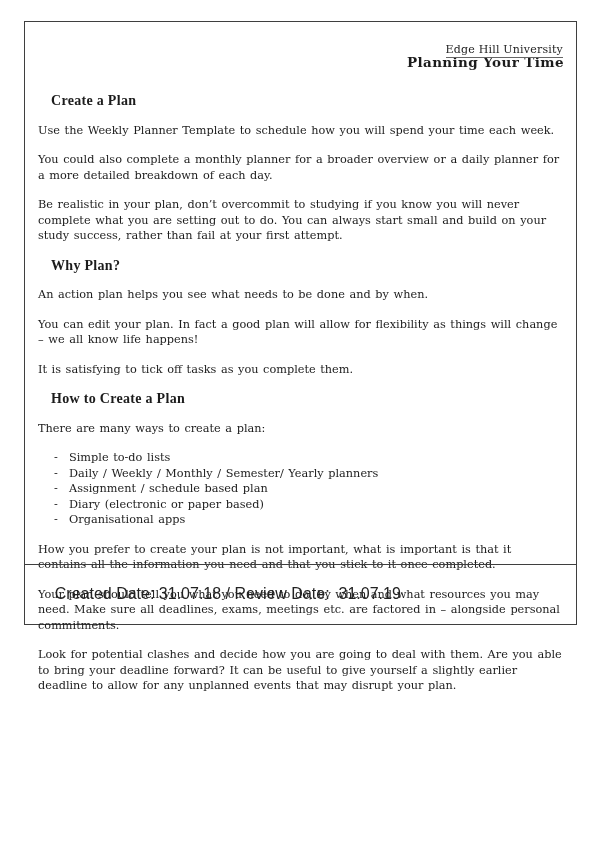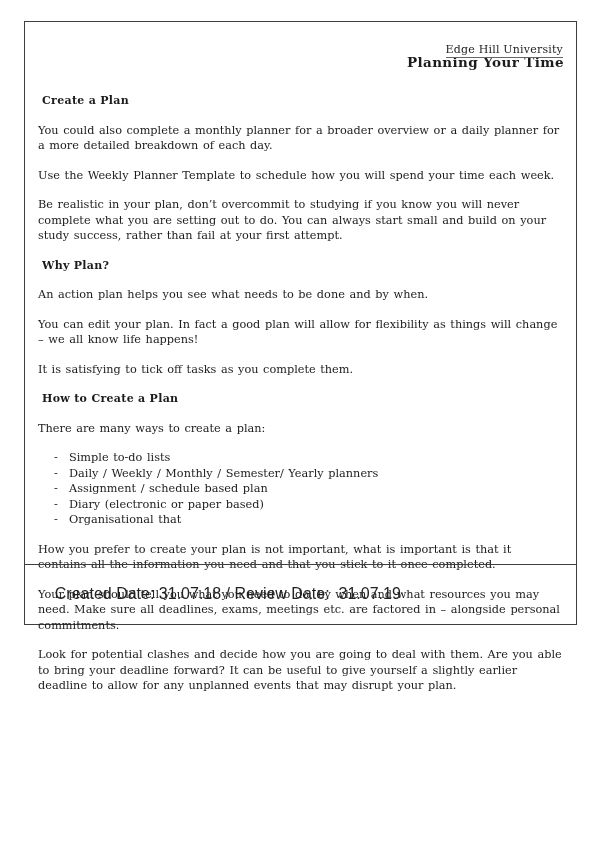--- a/index.html
+++ b/index.html
@@ -40,25 +40,26 @@
   }
   h1.doc-title {
     font-size: 13.5px;
     font-weight: bold;
     letter-spacing: 0.4px;
     line-height: 17px;
     margin: 0 0 22px 0;
     text-align: right;
   }
   h2.section-heading {
-    font-size: 11px;
+    font-size: 14px;
     font-weight: bold;
     letter-spacing: 0.3px;
     line-height: 15.5px;
-    margin: 0 0 14px 4px;
+    margin: 0 0 14px 13px;
+    font-family: Liberation Serif, serif;
   }
   p.body-para {
     font-size: 11.3px;
     line-height: 15.5px;
     margin: 0 0 14px 0;
     word-spacing: 1px;
   }
   ul.plan-list {
     list-style: none;
     margin: 0 0 14px 0;
@@ -92,22 +93,22 @@
 
 <div class="border-box">
 
   <div class="university">Edge Hill University</div>
 
   <div class="content">
 
     <h1 class="doc-title">Planning Your Time</h1>
 
     <h2 class="section-heading">Create a Plan</h2>
+    <p class="body-para">Use the Weekly Planner Template to schedule how you will spend your time each week.</p>
     <p class="body-para">You could also complete a monthly planner for a broader overview or a daily planner for a more detailed breakdown of each day.</p>
-    <p class="body-para">Use the Weekly Planner Template to schedule how you will spend your time each week.</p>
     <p class="body-para">Be realistic in your plan, don’t overcommit to studying if you know you will never complete what you are setting out to do. You can always start small and build on your study success, rather than fail at your first attempt.</p>
 
     <h2 class="section-heading">Why Plan?</h2>
     <p class="body-para">An action plan helps you see what needs to be done and by when.</p>
     <p class="body-para">You can edit your plan. In fact a good plan will allow for flexibility as things will change – we all know life happens!</p>
     <p class="body-para">It is satisfying to tick off tasks as you complete them.</p>
 
     <h2 class="section-heading">How to Create a Plan</h2>
     <p class="body-para">There are many ways to create a plan:</p>
 
@@ -123,21 +124,21 @@
       <li>
           <span class="dash">-</span>
           <span>Assignment / schedule based plan</span>
         </li>
       <li>
           <span class="dash">-</span>
           <span>Diary (electronic or paper based)</span>
         </li>
       <li>
           <span class="dash">-</span>
-          <span>Organisational that</span>
+          <span>Organisational apps</span>
         </li>
     </ul>
 
     <p class="body-para">How you prefer to create your plan is not important, what is important is that it contains all the information you need and that you stick to it once completed.</p>
     <p class="body-para">Your plan should tell you what you need to do, by when and what resources you may need. Make sure all deadlines, exams, meetings etc. are factored in – alongside personal commitments.</p>
     <p class="body-para">Look for potential clashes and decide how you are going to deal with them. Are you able to bring your deadline forward? It can be useful to give yourself a slightly earlier deadline to allow for any unplanned events that may disrupt your plan.</p>
 
   </div>
 
   <div class="footer-bar">

